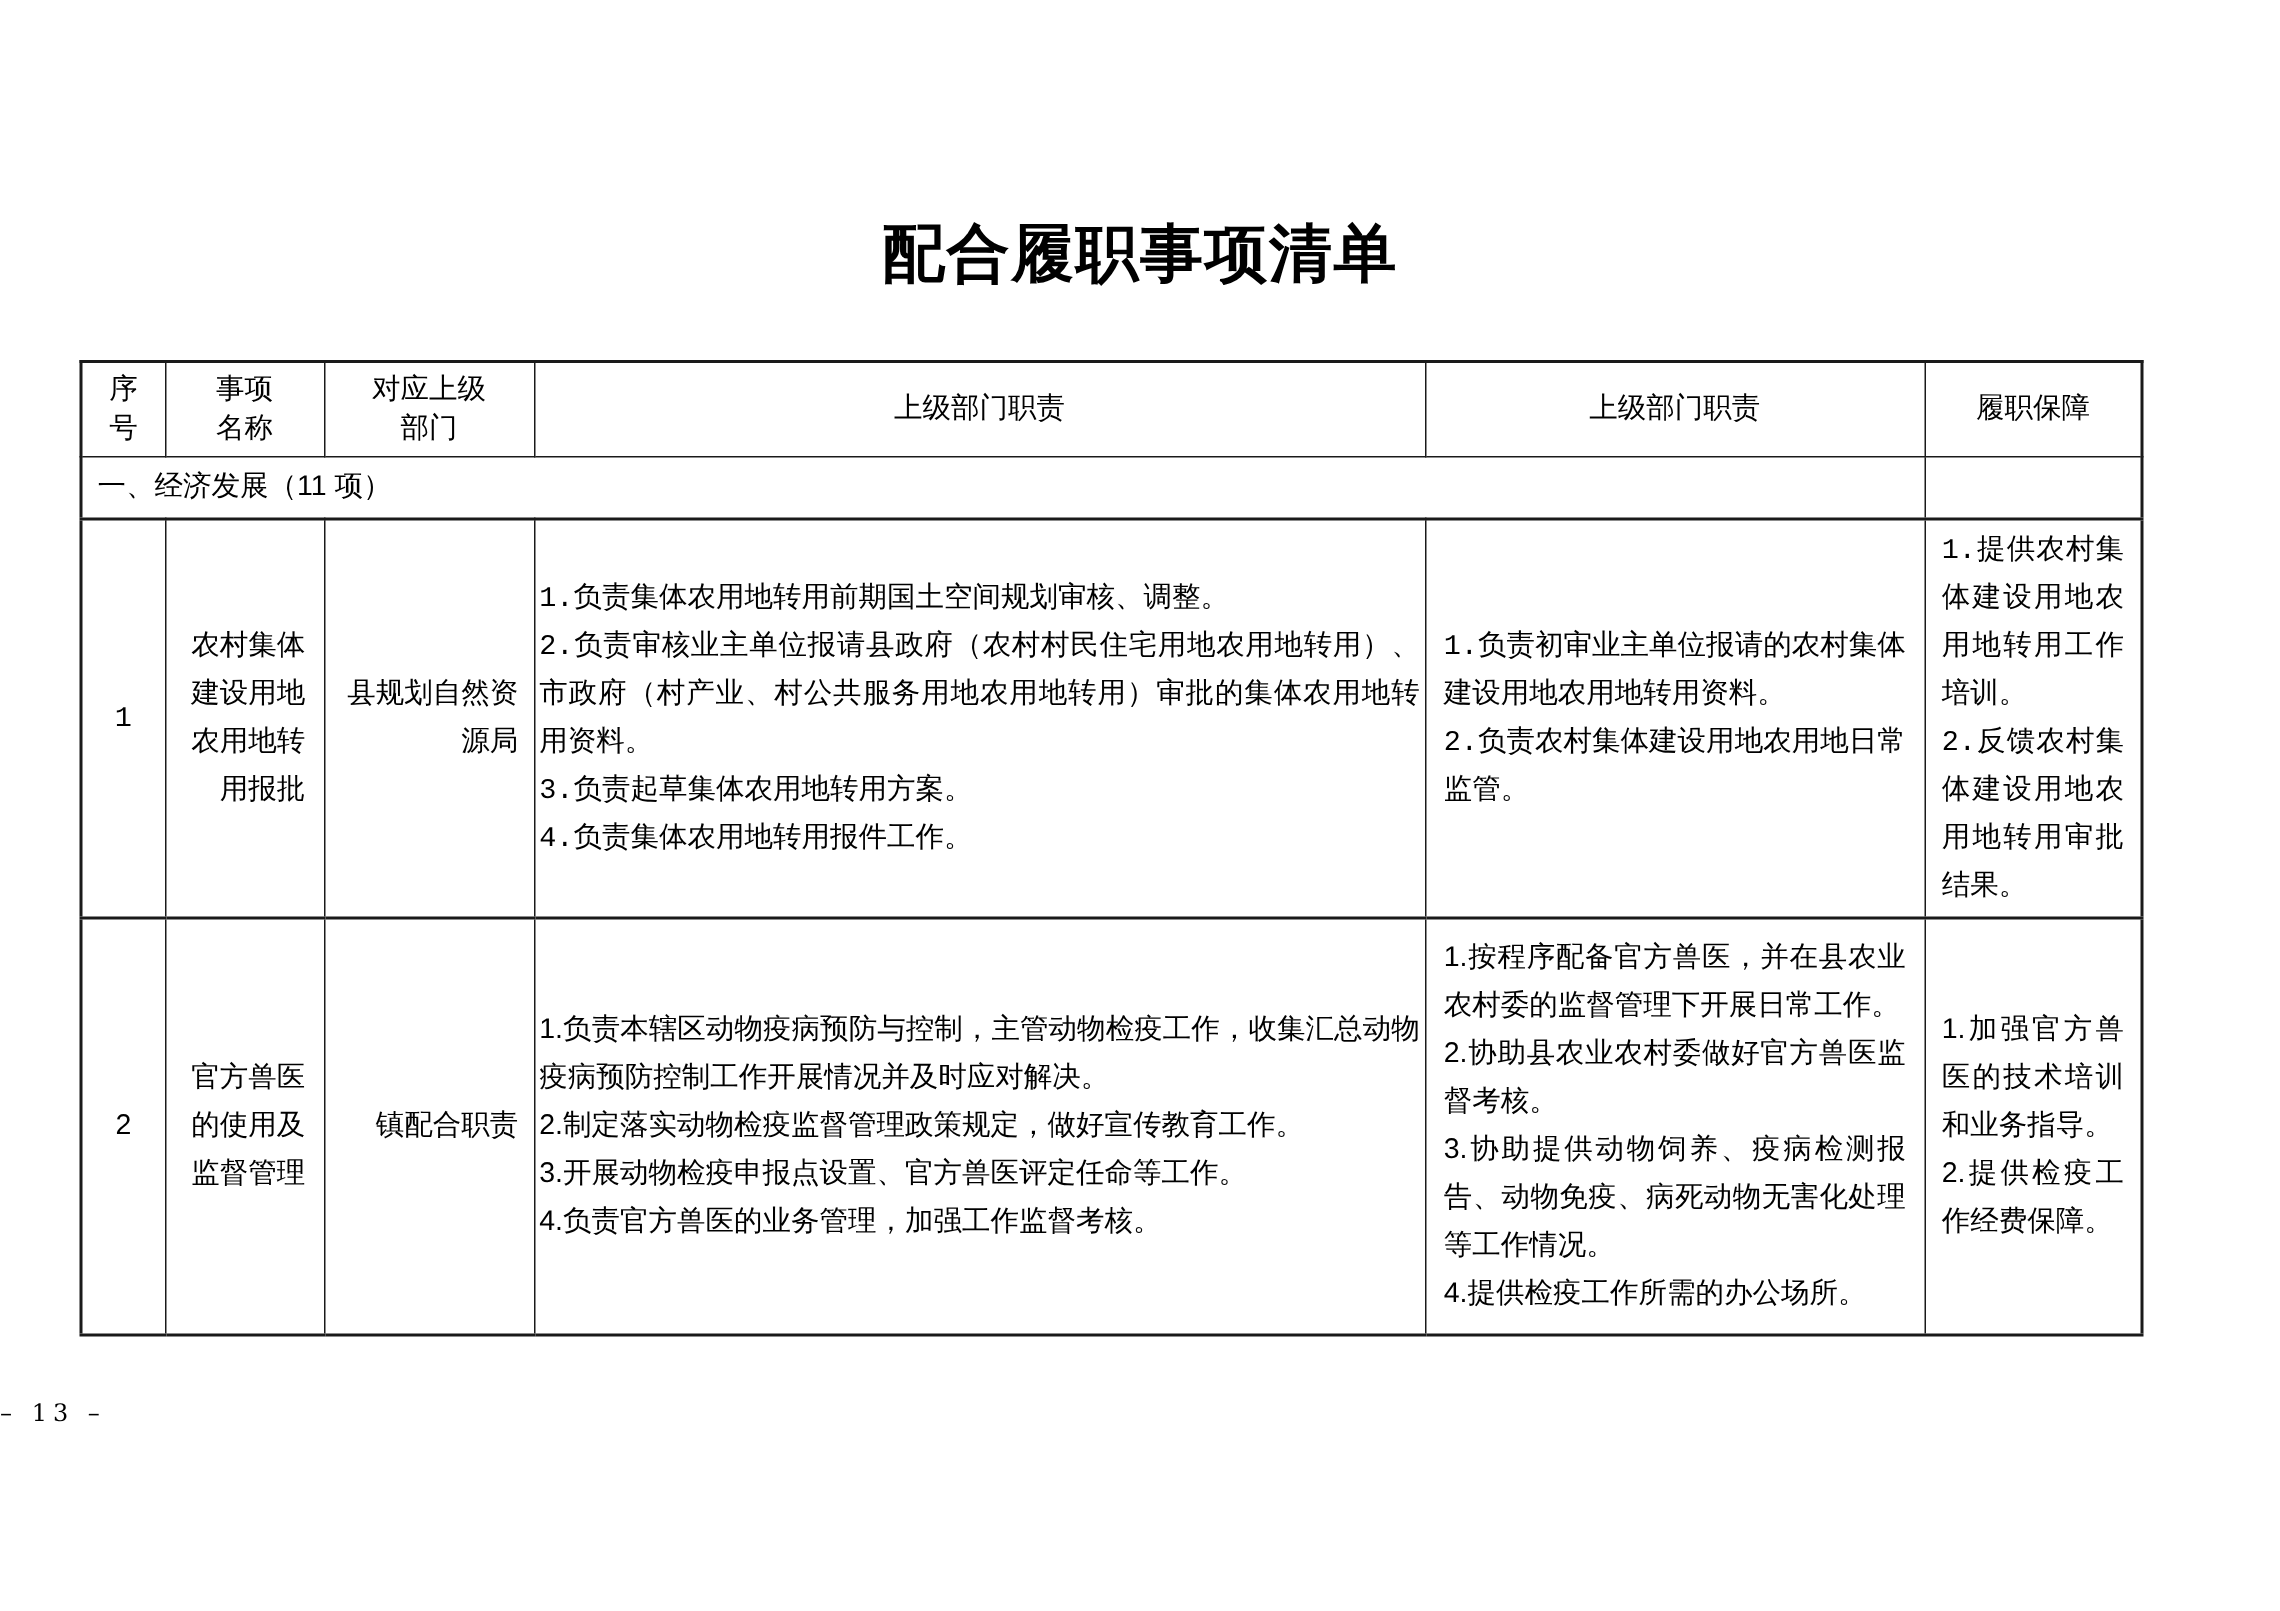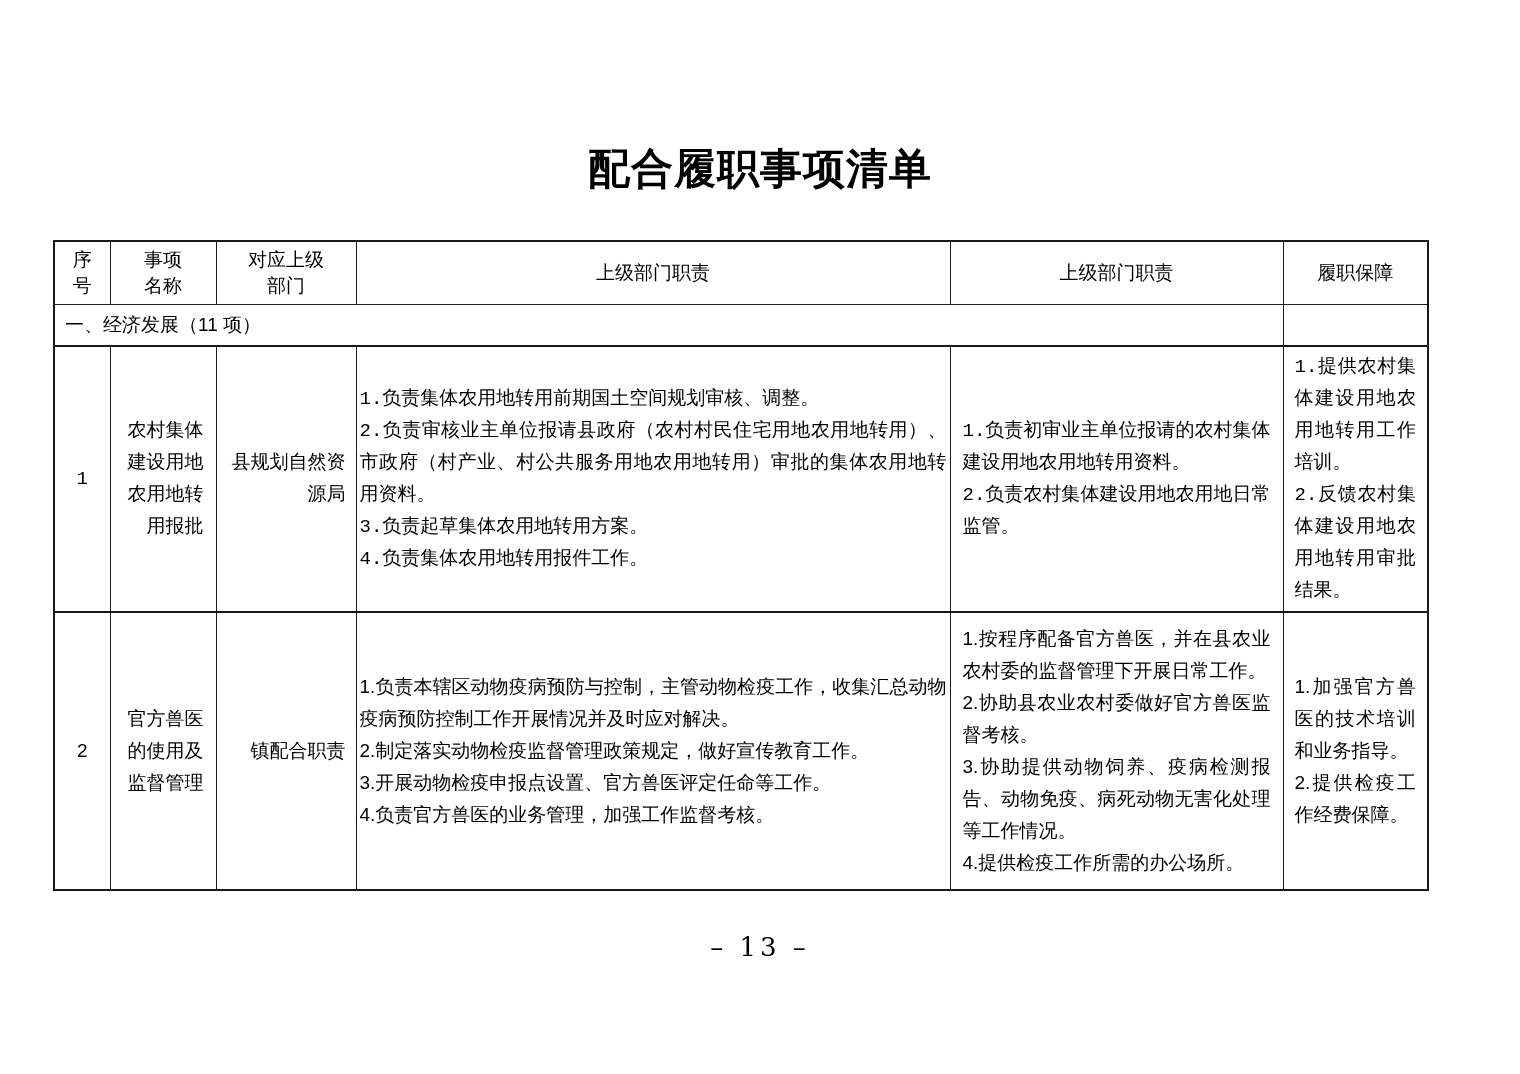--- a/index.html
+++ b/index.html
@@ -76,23 +76,23 @@
   td.cell-dept  { text-align: right;    padding: 0 10px; }
   td.cell-sup   { text-align: justify; padding: 0 3px;  }
   td.cell-town  { text-align: justify; padding: 0 12px; }
   td.cell-guar  { text-align: justify; padding: 0 11px; }
 
   .page-footer {
     position: absolute;
     left: 0;
     right: 0;
     top: 932px;
-    text-align: center;
+    text-align: left;
     font-family: "DejaVu Serif", "Liberation Serif", serif;
-    font-size: 26px;
+    font-size: 16px;
     color: #000000;
     letter-spacing: 4px;
   }
 </style>
 </head>
 <body>
 
 <div class="page">
 
   <h1 class="doc-title">配合履职事项清单</h1>

